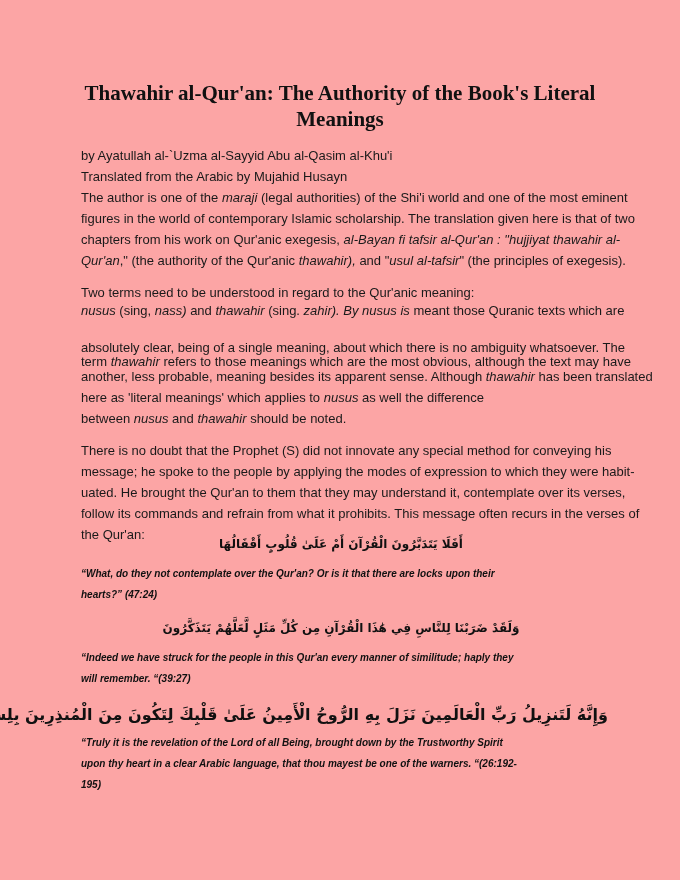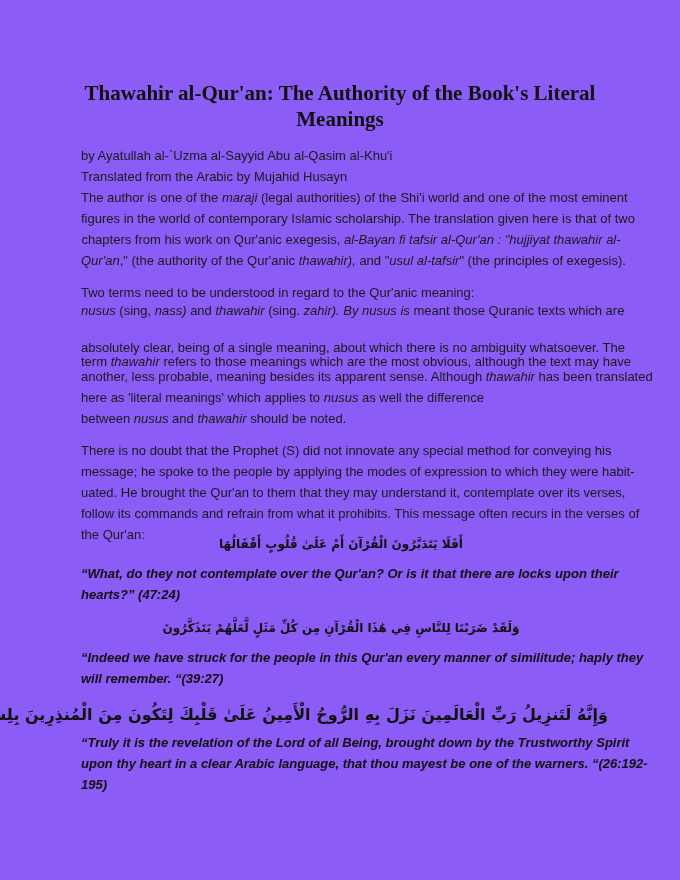--- a/index.html
+++ b/index.html
@@ -1,30 +1,30 @@
 <!DOCTYPE html>
 <html><head>
 <meta charset="utf-8">
 <style>
   html, body { margin: 0; padding: 0; background: #ffffff; }
   body { width: 680px; height: 880px; position: relative; overflow: hidden; color: #111111; }
-  .page { position: absolute; left: 0; top: 0; width: 680px; height: 880px; background: #8b5cf6; }
+  .page { position: absolute; left: 0; top: 0; width: 680px; height: 880px; background: #fca5a5; }
   .title {
     position: absolute; left: 60px; width: 560px; text-align: center;
     font-family: "Liberation Serif", serif; font-weight: bold; font-size: 21px;
     line-height: 26px; color: #111;
   }
   .line {
     position: absolute; left: 81px; width: 540px;
     font-family: "Liberation Sans", sans-serif; font-size: 13px;
     line-height: 15px; white-space: nowrap; color: #1a1a1a;
   }
   .quote {
     position: absolute; left: 81px; width: 540px;
-    font-family: "Liberation Sans", sans-serif; font-size: 13px;
+    font-family: "Liberation Sans", sans-serif; font-size: 10px;
     font-weight: bold; font-style: italic; line-height: 15px; white-space: nowrap; color: #111;
   }
   .arabic {
     position: absolute; left: 81px; width: 520px; text-align: center;
     font-family: "DejaVu Sans", sans-serif; font-weight: bold; font-size: 12px;
     line-height: 24px; direction: rtl; white-space: nowrap; color: #111;
   }
   i { font-style: italic; }
 </style>
 </head>
@@ -35,21 +35,21 @@
   <div class="title" style="top:80px;">Thawahir al-Qur'an: The Authority of the Book's Literal</div>
   <div class="title" style="top:106px;">Meanings</div>
 
   <div class="line" style="top:148px;">by Ayatullah al-`Uzma al-Sayyid Abu al-Qasim al-Khu'i</div>
   <div class="line" style="top:190px;">
     <span>The author is one of the </span><i>maraji</i><span> (legal authorities) of the Shi'i world and one of the most eminent</span>
   </div>
 
   <div class="line" style="top:169px;">Translated from the Arabic by Mujahid Husayn</div>
   <div class="line" style="top:211px;">figures in the world of contemporary Islamic scholarship. The translation given here is that of two</div>
-  <div class="line" style="top:232px;text-align:center;">
+  <div class="line" style="top:232px;">
     <span>chapters from his work on Qur'anic exegesis, </span><i>al-Bayan fi tafsir al-Qur'an : "hujjiyat thawahir al-</i>
   </div>
   <div class="line" style="top:253px;">
     <i>Qur'an</i><span>," (the authority of the Qur'anic </span><i>thawahir),</i><span> and "</span><i>usul al-tafsir</i><span>" (the principles of exegesis).</span>
   </div>
 
   <div class="line" style="top:285px;">Two terms need to be understood in regard to the Qur'anic meaning:</div>
   <div class="line" style="top:303px;">
     <i>nusus</i><span> (sing, </span><i>nass)</i><span> and </span><i>thawahir</i><span> (sing. </span><i>zahir). By nusus is</i><span> meant those Quranic texts which are</span>
   </div>

